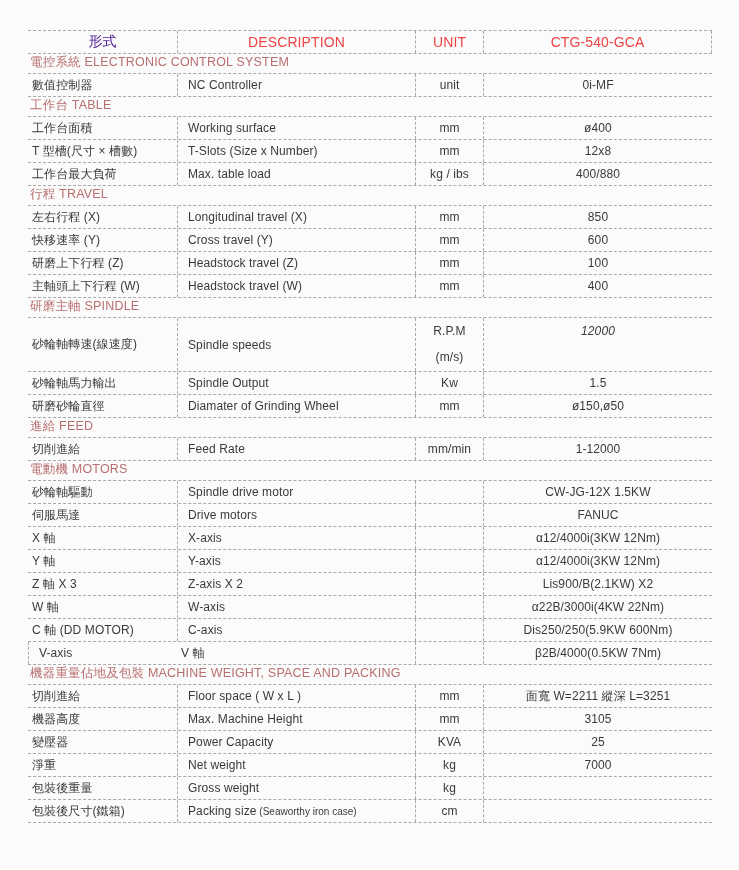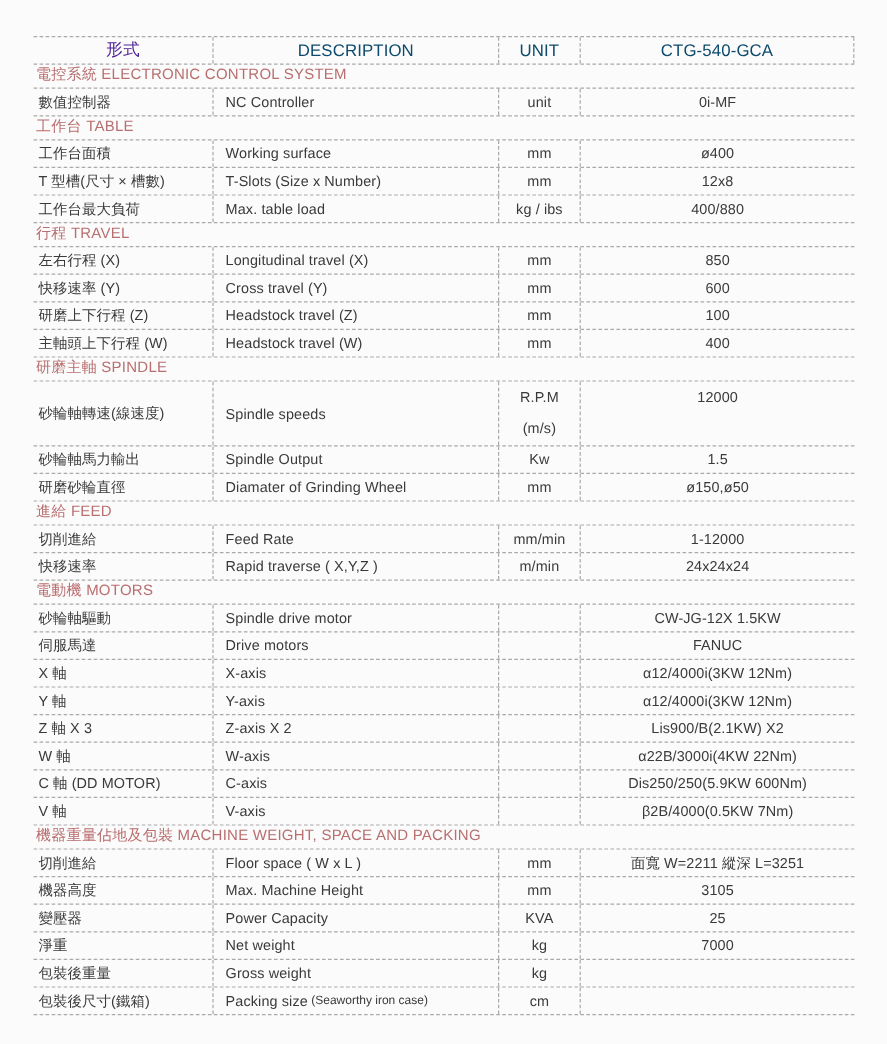--- a/index.html
+++ b/index.html
@@ -22,32 +22,32 @@
   }
   .cell{
     display:flex;align-items:center;min-width:0;
     letter-spacing:.1px;
   }
   .c1{padding-left:4px;}
   .c2{border-left:1px dashed #a9a9a9;padding-left:10px;}
   .c3{border-left:1px dashed #a9a9a9;justify-content:center;text-align:center;}
   .c4{border-left:1px dashed #a9a9a9;justify-content:center;text-align:center;}
   .header-row{min-height:22px;}
-  .header-row .cell{font-size:14px;justify-content:center;padding-left:0;color:#0c4a6e;}
+  .header-row .cell{font-size:14px;justify-content:center;padding-left:0;color:#ef4444;}
   .header-row .c1{color:#4c1d95;}
   .header-row .c4{border-right:1px dashed #a9a9a9;}
   .section-row{
     border-bottom:1px dashed #a9a9a9;
     min-height:19px;display:flex;
     color:#b96e6f;font-size:12.5px;padding-left:2px;
     letter-spacing:.2px;
   }
   .row.tall{min-height:53px;}
   .row.tall .c3{flex-direction:column;justify-content:flex-start;align-items:center;line-height:26px;}
-  .row.tall .c4{align-items:flex-start;line-height:26px;}
+  .row.tall .c4{align-items:flex-start;line-height:26px;font-style:italic;}
   .small-note{font-size:10px;letter-spacing:0;}
 </style>
 </head>
 <body>
 
 <div class="spec-table">
   <div class="row header-row">
     <div class="cell c1">形式</div>
     <div class="cell c2">DESCRIPTION</div>
     <div class="cell c3">UNIT</div>
@@ -183,30 +183,20 @@
       <div class="row">
         <div class="cell c1">切削進給</div>
         <div class="cell c2">
           <div class="">Feed Rate</div>
         </div>
         <div class="cell c3">
           <div class="">mm/min</div>
         </div>
         <div class="cell c4">1-12000</div>
       </div>
-      <div class="row">
-        <div class="cell c1">快移速率</div>
-        <div class="cell c2">
-          <div class="">Rapid traverse ( X,Y,Z )</div>
-        </div>
-        <div class="cell c3">
-          <div class="">m/min</div>
-        </div>
-        <div class="cell c4">24x24x24</div>
-      </div>
       <div class="section-row">
         <div class="">電動機 MOTORS</div>
       </div>
       <div class="row">
         <div class="cell c1">砂輪軸驅動</div>
         <div class="cell c2">
           <div class="">Spindle drive motor</div>
         </div>
         <div class="cell c3">
           <div class=""></div>
@@ -267,24 +257,24 @@
         <div class="cell c1">C 軸 (DD MOTOR)</div>
         <div class="cell c2">
           <div class="">C-axis</div>
         </div>
         <div class="cell c3">
           <div class=""></div>
         </div>
         <div class="cell c4">Dis250/250(5.9KW 600Nm)</div>
       </div>
       <div class="row">
+        <div class="cell c2">
+          <div class="">V-axis</div>
+        </div>
         <div class="cell c1">V 軸</div>
-        <div class="cell c2">
-          <div class="">V-axis</div>
-        </div>
         <div class="cell c3">
           <div class=""></div>
         </div>
         <div class="cell c4">β2B/4000(0.5KW 7Nm)</div>
       </div>
       <div class="section-row">
         <div class="">機器重量佔地及包裝 MACHINE WEIGHT, SPACE AND PACKING</div>
       </div>
       <div class="row">
         <div class="cell c1">切削進給</div>

